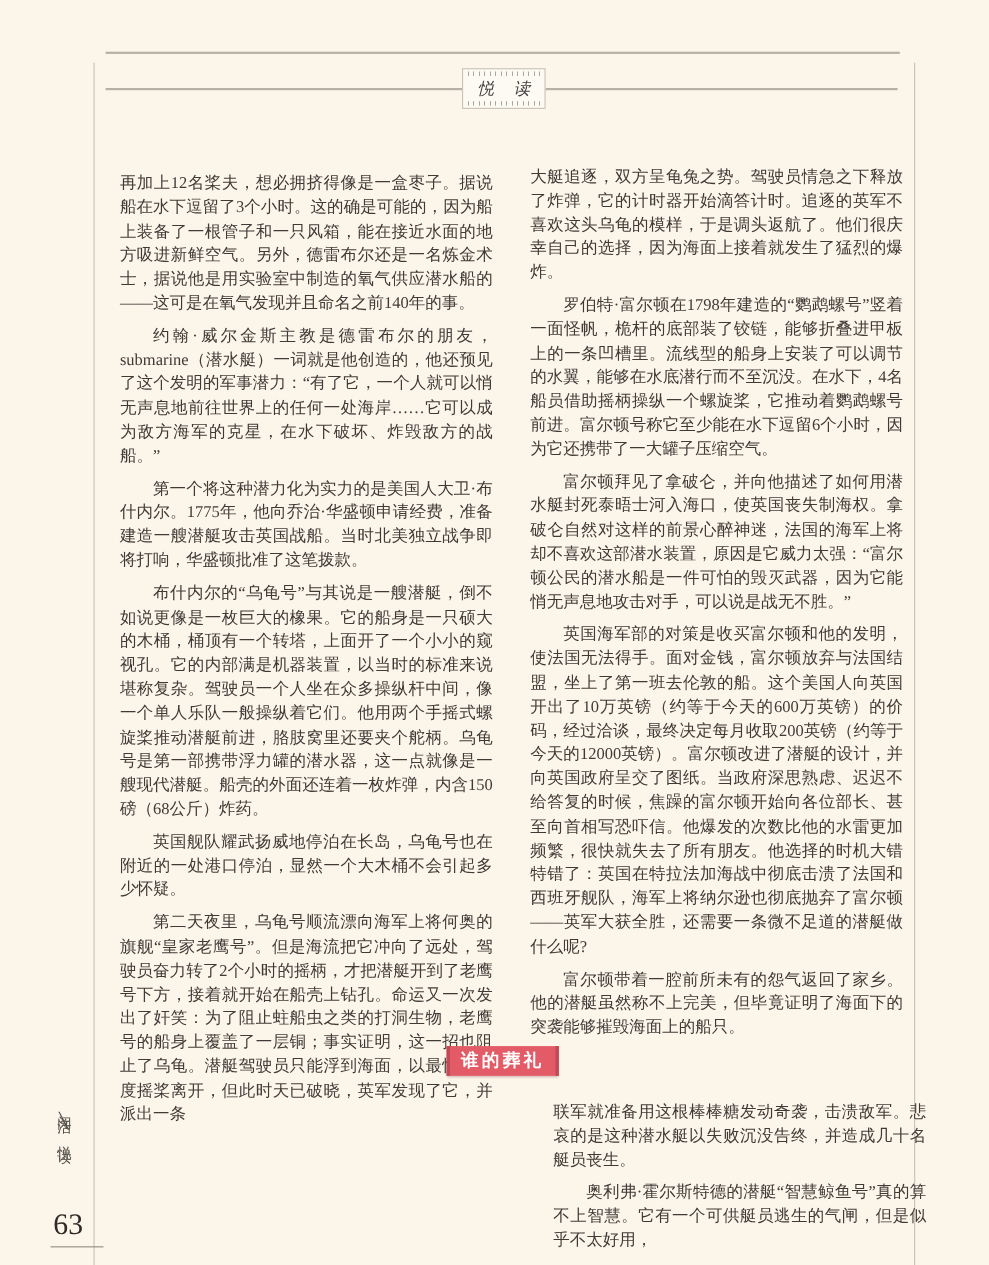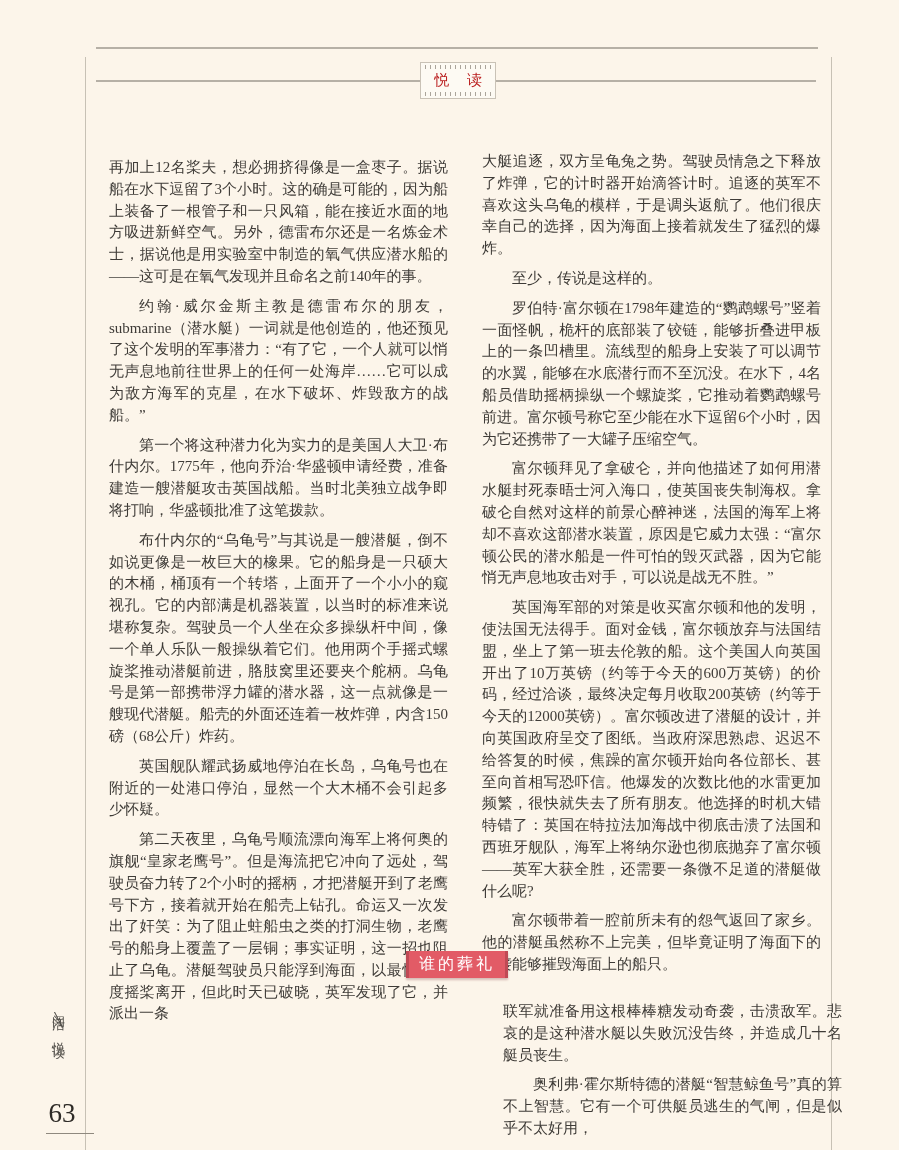--- a/index.html
+++ b/index.html
@@ -17,38 +17,38 @@
 
   .stamp {
     position:absolute; left:420px; top:62px; width:76px; height:37px;
     background:#fdfaf3; border:1px solid #c9c2b6; box-sizing:border-box;
     display:flex; align-items:center; justify-content:center; z-index:2;
   }
   .perf { position:absolute; left:4px; right:4px; height:4px;
     background-image:repeating-linear-gradient(90deg,#aaa49a 0,#aaa49a 1px,transparent 1px,transparent 5px); }
   .perf.top{ top:2px; } .perf.bot{ bottom:2px; }
   .stamp-label { font-size:15px; letter-spacing:7px; padding-left:7px;
-    color:#b91c1c; white-space:nowrap; }
+    color:#404040; font-style:italic; white-space:nowrap; }
 
   .col { position:absolute; width:352px; font-size:15px; line-height:21.8px; text-align:justify; }
   .col p { margin:0 0 8px 13px; text-indent:2em; }
   .col p.cont { text-indent:0; }
   #col-tl { left:96px;  top:157px; }
   #col-tr { left:469px; top:151px; }
   #col-bl { left:96px;  top:1001px; }
   #col-br { left:490px; top:1001px; }
 
   .badge {
     position:absolute; left:406px; top:951px; height:27px; padding:0 10px;
     background:#e25b66; border-left:3px solid #bf4a55; border-right:3px solid #bf4a55;
     box-shadow:0 2px 2px rgba(120,40,45,.28);
     display:flex; align-items:center; z-index:2;
   }
   .badge span {
-    color:#ffffff; font-size:16px; font-weight:normal; letter-spacing:3px;
+    color:#ffffff; font-size:16px; font-weight:bold; letter-spacing:3px;
     font-family:"Liberation Sans","DejaVu Sans",sans-serif; white-space:nowrap;
   }
 
   .margin-vert {
     position:absolute; left:49px; top:1004px;
     writing-mode:vertical-rl; text-orientation:upright;
     font-size:13px; letter-spacing:4px; color:#514e49;
   }
   .page-num {
     position:absolute; left:40px; top:1098px; width:44px; text-align:center;
@@ -76,21 +76,20 @@
     <p class="cont">再加上12名桨夫，想必拥挤得像是一盒枣子。据说船在水下逗留了3个小时。这的确是可能的，因为船上装备了一根管子和一只风箱，能在接近水面的地方吸进新鲜空气。另外，德雷布尔还是一名炼金术士，据说他是用实验室中制造的氧气供应潜水船的——这可是在氧气发现并且命名之前140年的事。</p>
     <p>约翰·威尔金斯主教是德雷布尔的朋友，submarine（潜水艇）一词就是他创造的，他还预见了这个发明的军事潜力：“有了它，一个人就可以悄无声息地前往世界上的任何一处海岸……它可以成为敌方海军的克星，在水下破坏、炸毁敌方的战船。”</p>
     <p>第一个将这种潜力化为实力的是美国人大卫·布什内尔。1775年，他向乔治·华盛顿申请经费，准备建造一艘潜艇攻击英国战船。当时北美独立战争即将打响，华盛顿批准了这笔拨款。</p>
     <p>布什内尔的“乌龟号”与其说是一艘潜艇，倒不如说更像是一枚巨大的橡果。它的船身是一只硕大的木桶，桶顶有一个转塔，上面开了一个小小的窥视孔。它的内部满是机器装置，以当时的标准来说堪称复杂。驾驶员一个人坐在众多操纵杆中间，像一个单人乐队一般操纵着它们。他用两个手摇式螺旋桨推动潜艇前进，胳肢窝里还要夹个舵柄。乌龟号是第一部携带浮力罐的潜水器，这一点就像是一艘现代潜艇。船壳的外面还连着一枚炸弹，内含150磅（68公斤）炸药。</p>
     <p>英国舰队耀武扬威地停泊在长岛，乌龟号也在附近的一处港口停泊，显然一个大木桶不会引起多少怀疑。</p>
     <p>第二天夜里，乌龟号顺流漂向海军上将何奥的旗舰“皇家老鹰号”。但是海流把它冲向了远处，驾驶员奋力转了2个小时的摇柄，才把潜艇开到了老鹰号下方，接着就开始在船壳上钻孔。命运又一次发出了奸笑：为了阻止蛀船虫之类的打洞生物，老鹰号的船身上覆盖了一层铜；事实证明，这一招也阻止了乌龟。潜艇驾驶员只能浮到海面，以最快的速度摇桨离开，但此时天已破晓，英军发现了它，并派出一条</p>
   </div>
 
   <div class="col" id="col-tr">
     <p class="cont">大艇追逐，双方呈龟兔之势。驾驶员情急之下释放了炸弹，它的计时器开始滴答计时。追逐的英军不喜欢这头乌龟的模样，于是调头返航了。他们很庆幸自己的选择，因为海面上接着就发生了猛烈的爆炸。</p>
-    <p>至少，传说是这样的。</p>
     <p>罗伯特·富尔顿在1798年建造的“鹦鹉螺号”竖着一面怪帆，桅杆的底部装了铰链，能够折叠进甲板上的一条凹槽里。流线型的船身上安装了可以调节的水翼，能够在水底潜行而不至沉没。在水下，4名船员借助摇柄操纵一个螺旋桨，它推动着鹦鹉螺号前进。富尔顿号称它至少能在水下逗留6个小时，因为它还携带了一大罐子压缩空气。</p>
     <p>富尔顿拜见了拿破仑，并向他描述了如何用潜水艇封死泰晤士河入海口，使英国丧失制海权。拿破仑自然对这样的前景心醉神迷，法国的海军上将却不喜欢这部潜水装置，原因是它威力太强：“富尔顿公民的潜水船是一件可怕的毁灭武器，因为它能悄无声息地攻击对手，可以说是战无不胜。”</p>
     <p>英国海军部的对策是收买富尔顿和他的发明，使法国无法得手。面对金钱，富尔顿放弃与法国结盟，坐上了第一班去伦敦的船。这个美国人向英国开出了10万英镑（约等于今天的600万英镑）的价码，经过洽谈，最终决定每月收取200英镑（约等于今天的12000英镑）。富尔顿改进了潜艇的设计，并向英国政府呈交了图纸。当政府深思熟虑、迟迟不给答复的时候，焦躁的富尔顿开始向各位部长、甚至向首相写恐吓信。他爆发的次数比他的水雷更加频繁，很快就失去了所有朋友。他选择的时机大错特错了：英国在特拉法加海战中彻底击溃了法国和西班牙舰队，海军上将纳尔逊也彻底抛弃了富尔顿——英军大获全胜，还需要一条微不足道的潜艇做什么呢?</p>
     <p>富尔顿带着一腔前所未有的怨气返回了家乡。他的潜艇虽然称不上完美，但毕竟证明了海面下的突袭能够摧毁海面上的船只。</p>
   </div>
 
   <div class="badge">
     <span>谁的葬礼</span>
   </div>
 

